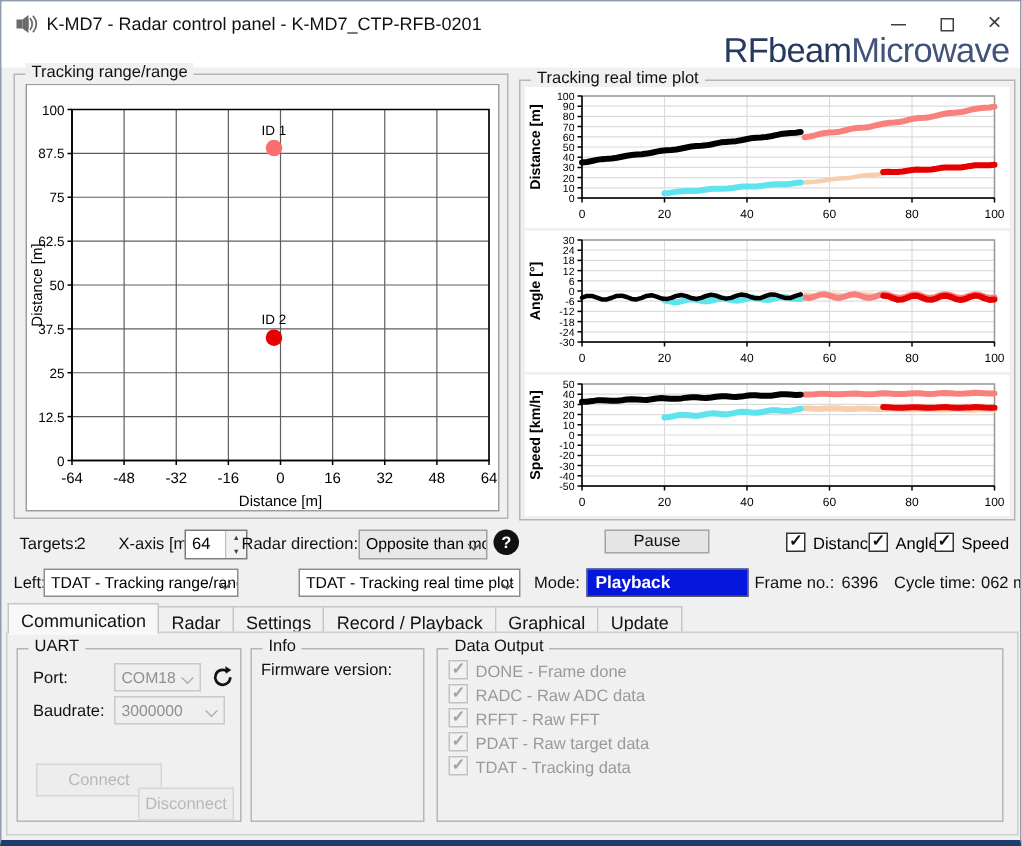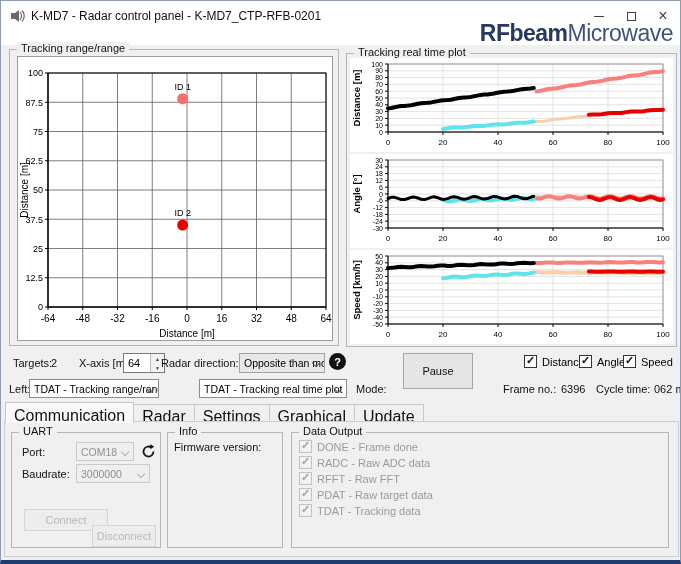--- a/index.html
+++ b/index.html
@@ -14,21 +14,21 @@
   
   .titlebar { position:absolute; left:0; top:0; right:0; height:44px; background:#fff; }
   .title-icon { position:absolute; left:9px; top:8px; width:15px; height:14px; }
   .title-text { position:absolute; left:30px; top:8px; font-size:12px; color:#111; white-space:nowrap; }
   .winbtn { position:absolute; top:0; width:32px; height:30px; display:flex; align-items:center; justify-content:center; color:#404040; font-size:13px; }
   .wb-min { left:582px; } .wb-max { left:614px; } .wb-close { left:646px; }
   .glyph-min { display:block; width:10px; border-top:1px solid #404040; }
   .glyph-max { display:block; width:9px; height:9px; border:1px solid #404040; }
   
   .logo { position:absolute; right:7px; top:19px; font-size:23px; letter-spacing:-0.5px; white-space:nowrap; }
-  .logo b { color:#26395f; font-weight:bold; }
+  .logo b { color:#26395f; font-weight:normal; }
   .logo span.lt { color:#41537a; font-weight:normal; }
   
   .grp { position:absolute; border:1px solid #b6b6b6; }
   .grp > .legend { position:absolute; top:-8px; left:7px; background:#f0f0f0; padding:0 4px; font-size:11px; color:#111; white-space:nowrap; }
   .chartbox { position:absolute; background:#fff; border:1px solid #9c9c9c; }
   .chartmount { position:absolute; background:#fff; }
   
   .lbl { position:absolute; white-space:nowrap; color:#111; }
   .combo { position:absolute; height:20px; background:#e8e8e8; border:1px solid #a2a2a2; display:flex; align-items:center; padding:0 16px 0 4px; overflow:hidden; white-space:nowrap; font-size:10.5px; }
   .combo.white { background:#fff; border-color:#8c8c8c; }
@@ -46,21 +46,21 @@
   .cb.on::after { content:"✓"; position:absolute; left:1px; top:-2px; font-size:11px; font-weight:bold; color:#111; }
   .cbrow { position:absolute; white-space:nowrap; }
   .cbrow .cb { margin-right:5px; }
   .cb.dis { background:#f2f2f2; border-color:#c2c2c2; }
   .cb.dis.on::after { color:#a3a3a3; }
   .graylbl { color:#9a9a9a; }
   .modefield { position:absolute; background:#0617dd; border:1px solid #5a5a5a; color:#fff; font-weight:bold; display:flex; align-items:center; padding-left:5px; font-size:11.5px; }
   .txtfield { position:absolute; background:#fff; border:1px solid #7a7a7a; display:flex; align-items:center; padding-left:4px; font-size:10.5px; }
   
   .tabs { position:absolute; left:4px; top:401px; display:flex; align-items:flex-end; }
-  .tab { padding:3px 8px 3px 8px; border:1px solid #c6c6c6; border-left-width:0; background:#f0f0f0; font-size:16px; height:19px; color:#111; }
+  .tab { padding:3px 8px 3px 8px; border:1px solid #c6c6c6; border-left-width:0; background:#f0f0f0; font-size:12px; height:19px; color:#111; }
   .tab:first-child { border-left-width:1px; }
   .tab.active { background:#f8f8f8; height:21px; padding-top:4px; border-bottom:1px solid #f8f8f8; position:relative; z-index:3; }
   .tabpanel { position:absolute; left:3px; top:420px; width:675px; height:136px; border:1px solid #cecece; background:#f0f0f0; }
   .refresh { position:absolute; width:17px; height:17px; }
 </style>
 </head>
 <body>
 
 <div class="win">
 
@@ -369,47 +369,51 @@
   </div>
   <span class="lbl" style="left:160px; top:356px;">Radar direction:</span>
   <div class="combo" style="left:238px; top:352px; width:86px;">
     <span>Opposite than monito</span>
     <span class="chev"></span>
   </div>
   <div class="helpdot" style="left:328px; top:352px;">
       <span>?</span>
     </div>
 
-  <div class="btn" style="left:402px; top:352px; width:70px; height:36px;">
+  <div class="btn" style="left:402px; top:352px; width:70px; height:16px;">
       <span>Pause</span>
     </div>
   <span class="cbrow" style="left:523px; top:354px;"><span class="cb on"></span><span>Distance</span></span>
   <span class="cbrow" style="left:578px; top:354px;"><span class="cb on"></span><span>Angle</span></span>
   <span class="cbrow" style="left:622px; top:354px;"><span class="cb on"></span><span>Speed</span></span>
 
   <span class="lbl" style="left:8px; top:382px;">Left:</span>
   <div class="combo white" style="left:28px; top:378px; width:130px; height:19px;">
     <span>TDAT - Tracking range/range</span>
     <span class="chev"></span>
   </div>
   <span class="lbl" style="left:166px; top:382px;padding-left:36px;">Right:</span>
   <div class="combo white" style="left:198px; top:378px; width:148px; height:19px;">
     <span>TDAT - Tracking real time plot</span>
     <span class="chev"></span>
   </div>
   <span class="lbl" style="left:355px; top:382px;">Mode:</span>
+  <div class="modefield" style="left:390px; top:378px; width:108px; height:19px;">
+    <span>Playback</span>
+  </div>
   <span class="lbl" style="left:502px; top:382px;">Frame no.:</span>
   <span class="lbl" style="left:560px; top:382px;">6396</span>
   <span class="lbl" style="left:595px; top:382px;">Cycle time:</span>
   <span class="lbl" style="left:653px; top:382px;">062 ms</span>
 
   <div class="tabs">
     <span class="tab active">Communication</span>
     <span class="tab">Radar</span>
     <span class="tab">Settings</span>
+    <span class="tab">Record / Playback</span>
     <span class="tab">Graphical</span>
     <span class="tab">Update</span>
   </div>
   <div class="tabpanel"></div>
 
   <div class="grp" style="left:10px; top:431px; width:150px; height:116px;">
     <span class="legend">UART</span>
     <span class="lbl" style="left:10px; top:13px;">Port:</span>
     <div class="combo disabled" style="left:64px; top:9px; width:58px; height:19px;">
       <span>COM18</span>

